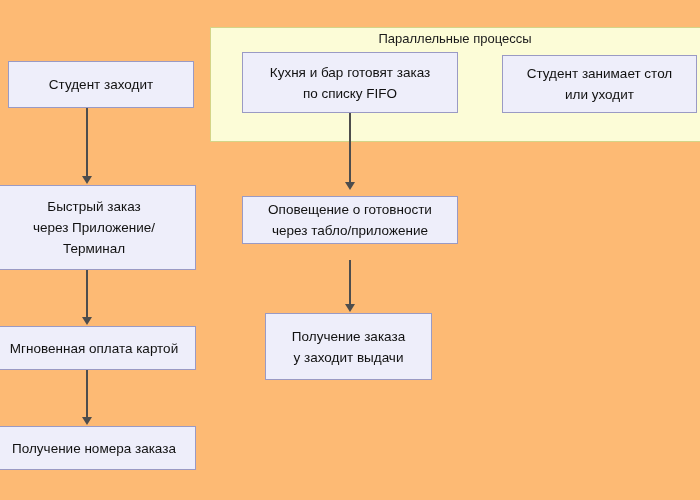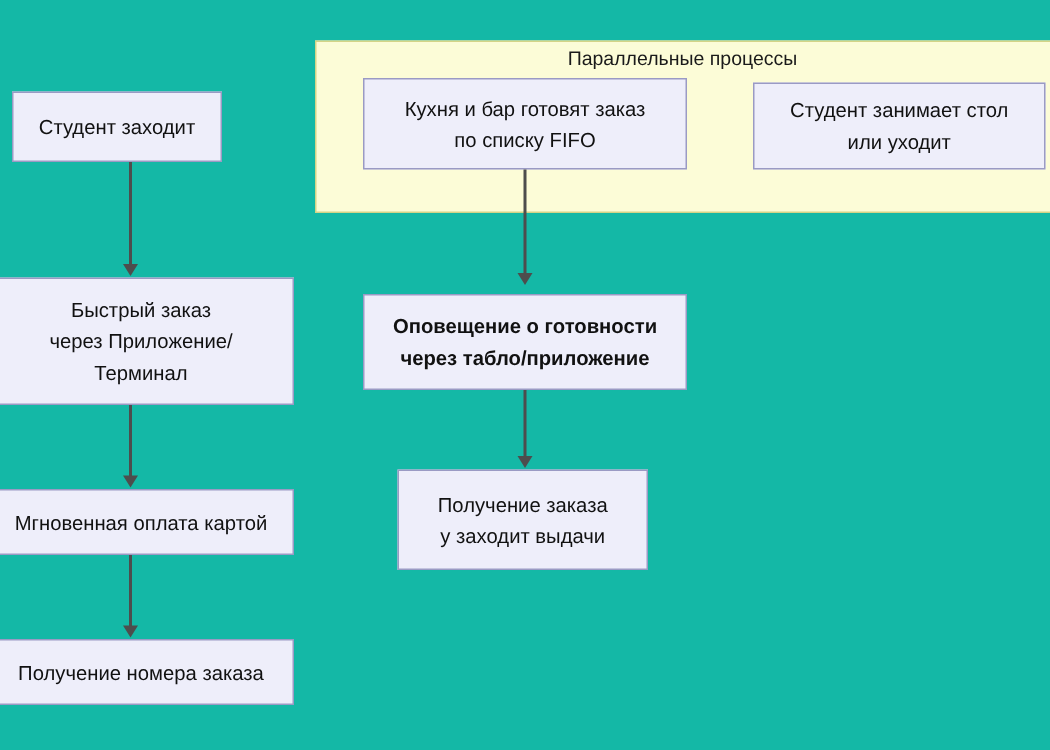--- a/index.html
+++ b/index.html
@@ -4,21 +4,21 @@
 <style>
   html, body {
     margin: 0;
     padding: 0;
     background: #ffffff;
   }
   #canvas {
     position: relative;
     width: 700px;
     height: 500px;
-    background: #14b8a6;
+    background: #fdba74;
     overflow: hidden;
     font-family: "Liberation Sans", "DejaVu Sans", sans-serif;
   }
   .group-box {
     position: absolute;
     box-sizing: border-box;
     background: #fcfcd7;
     border: 1px solid #d4d487;
   }
   .group-title {
@@ -60,33 +60,33 @@
 </style>
 </head>
 <body>
 
 <div id="canvas">
 
   <div class="group-box" style="left:210px; top:27px; width:510px; height:115px;"></div>
 
   <div class="group-title" style="left:210px; top:31px; width:490px;">Параллельные процессы</div>
 
-  <div class="node" style="left:8px; top:61px; width:140px; height:47px;">Студент заходит</div>
+  <div class="node" style="left:8px; top:61px; width:186px; height:47px;">Студент заходит</div>
 
   <div class="node" style="left:242px; top:52px; width:216px; height:61px;">Кухня и бар готовят заказ
 по списку FIFO</div>
 
   <div class="node" style="left:502px; top:55px; width:195px; height:58px;">Студент занимает стол
 или уходит</div>
 
   <div class="node" style="left:-8px; top:185px; width:204px; height:85px;">Быстрый заказ
 через Приложение/
 Терминал</div>
 
-  <div class="node" style="left:242px; top:196px; width:216px; height:64px;font-weight:bold;">Оповещение о готовности
+  <div class="node" style="left:242px; top:196px; width:216px; height:48px;">Оповещение о готовности
 через табло/приложение</div>
 
   <div class="node" style="left:-8px; top:326px; width:204px; height:44px;">Мгновенная оплата картой</div>
 
   <div class="node" style="left:265px; top:313px; width:167px; height:67px;">Получение заказа
 у заходит выдачи</div>
 
   <div class="node" style="left:-8px; top:426px; width:204px; height:44px;">Получение номера заказа</div>
 
   <div class="edge" style="left:86px; top:108px; height:69px;"></div>

